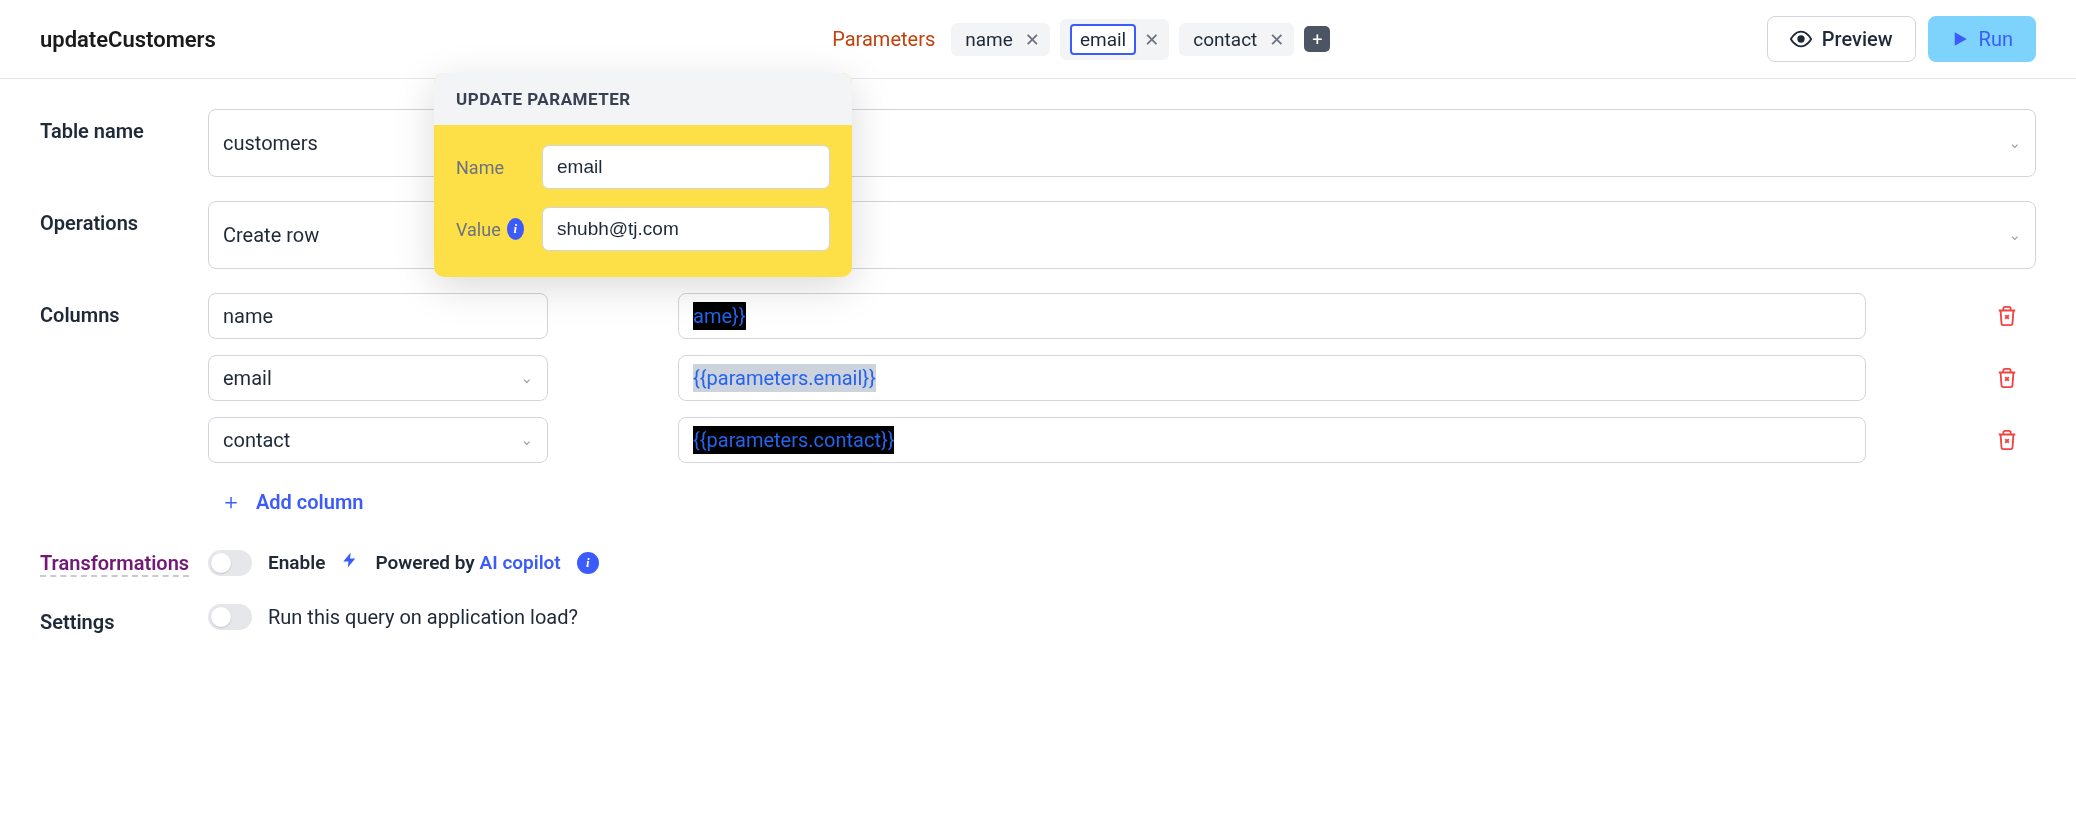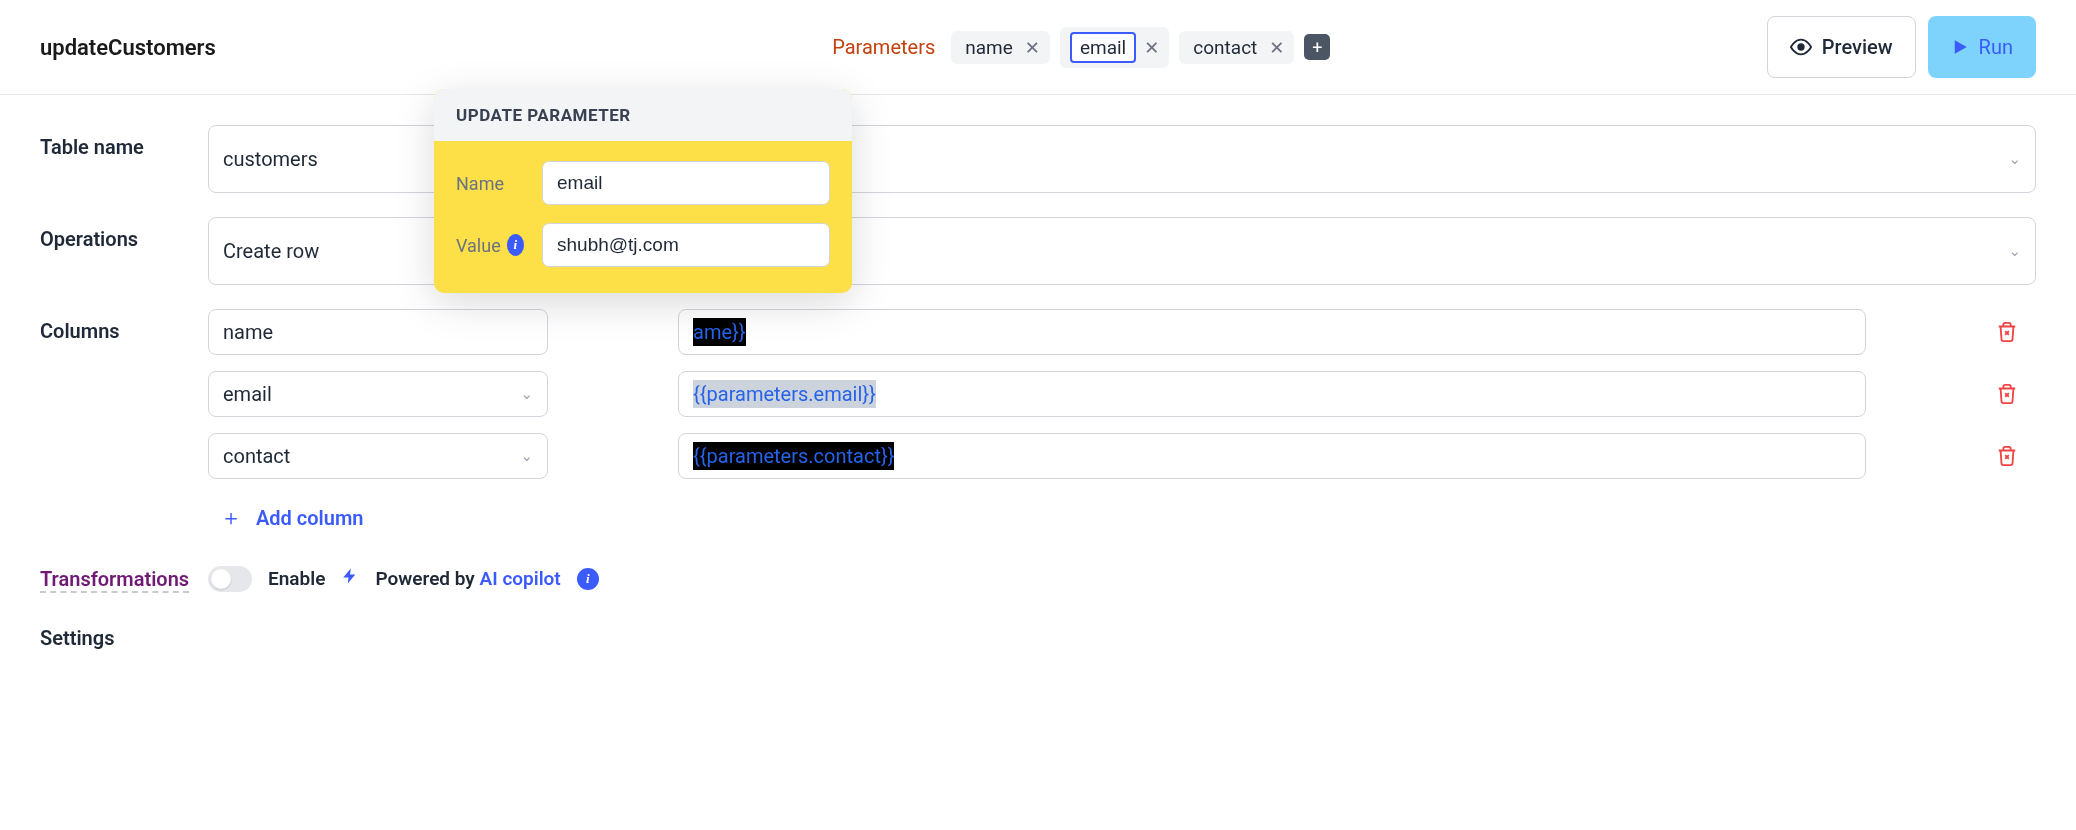--- a/index.html
+++ b/index.html
@@ -67,21 +67,21 @@
   align-items: center;
   justify-content: center;
   font-size: 18px;
   cursor: pointer;
 }
 .header-right { display: flex; gap: 12px; align-items: center; }
 .btn {
   display: inline-flex;
   align-items: center;
   gap: 10px;
-  padding: 18px 22px;
+  padding: 10px 22px;
   border-radius: 8px;
   font-size: 20px;
   font-weight: 500;
   cursor: pointer;
   border: 1px solid transparent;
 }
 .btn-preview {
   background: #fff;
   border: 1px solid #d1d5db;
   color: #1f2937;
@@ -415,15 +415,19 @@
       </span>
       <span class="powered">
         <span>Powered by </span><span class="ai">AI copilot</span>
       </span>
       <span class="info-dot">i</span>
     </div>
   </div>
 
   <div class="row" style="align-items:center;">
     <div class="flabel bold">Settings</div>
+    <div class="toggle-row">
+      <div class="toggle"></div>
+      <span class="settings-text">Run this query on application load?</span>
+    </div>
   </div>
 
 </div>
 
 </body></html>

